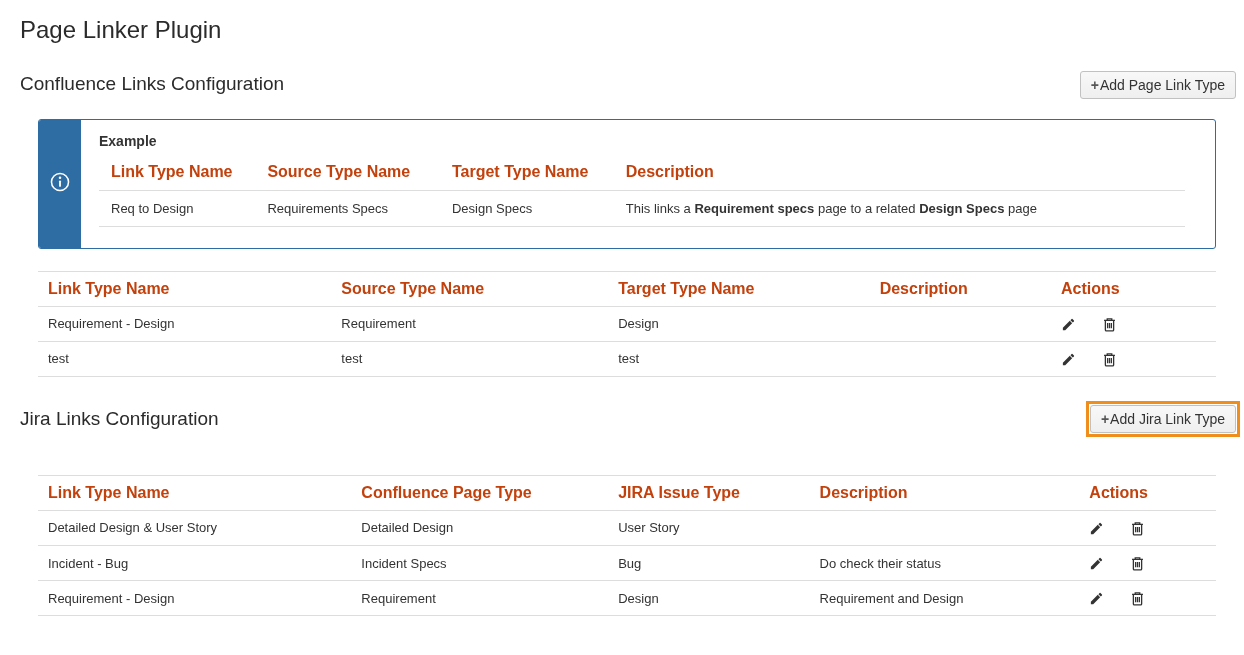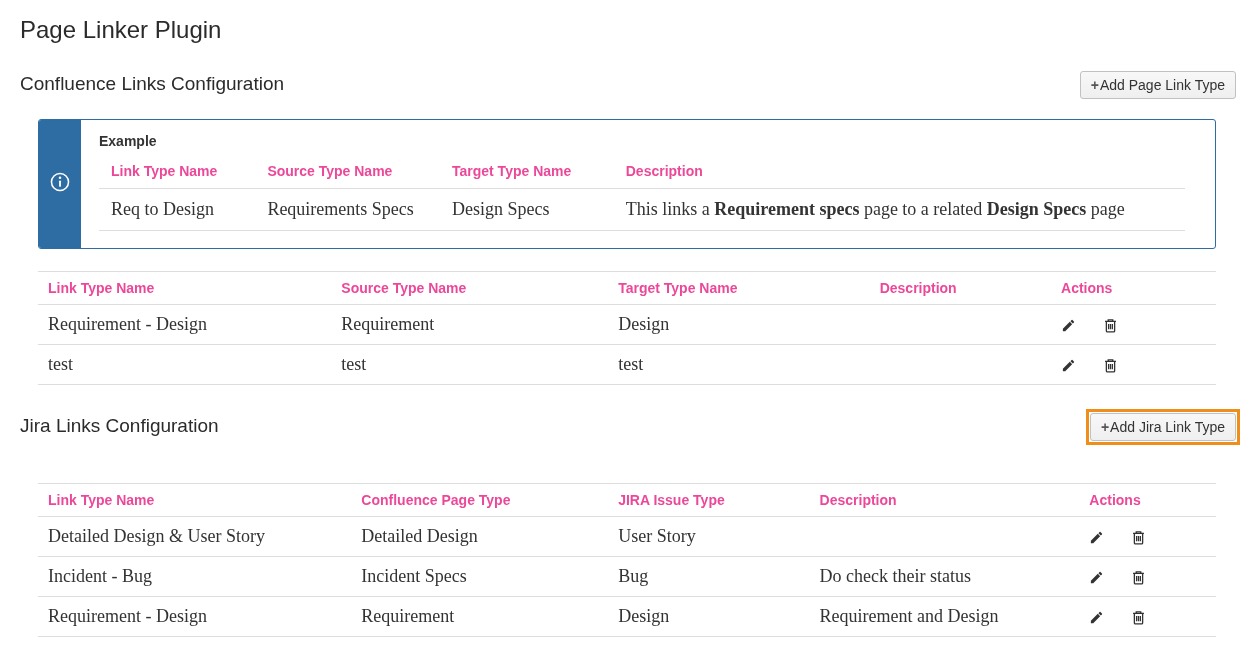--- a/index.html
+++ b/index.html
@@ -54,27 +54,26 @@
     display:flex;align-items:center;justify-content:center;
   }
   .info-panel-content{
     flex:1;padding:13px 30px 0 18px;
   }
   .example-heading{
     font-size:14px;font-weight:700;color:#333;margin:0 0 4px 0;
   }
   table{border-collapse:collapse;width:100%;table-layout:fixed;}
   th{
-    text-align:left;font-size:14px;font-weight:700;color:#ec4899;
+    text-align:left;font-size:16px;font-weight:700;color:#c2410c;
     border-bottom:1px solid #ddd;
   }
   td{
-    font-size:18px;color:#333;
+    font-size:13px;color:#333;
     border-bottom:1px solid #ddd;
-    font-family:Liberation Serif, serif;
   }
 
   
   .example-table th{padding:10px 12px 9px 12px;border-bottom:1px solid #ddd;}
   .example-table td{padding:10px 12px;}
 
   
   .links-table{margin:0 20px 0 18px;width:1178px;}
   .links-table table{border-top:1px solid #ddd;}
   .links-table th{padding:8px 10px;}

